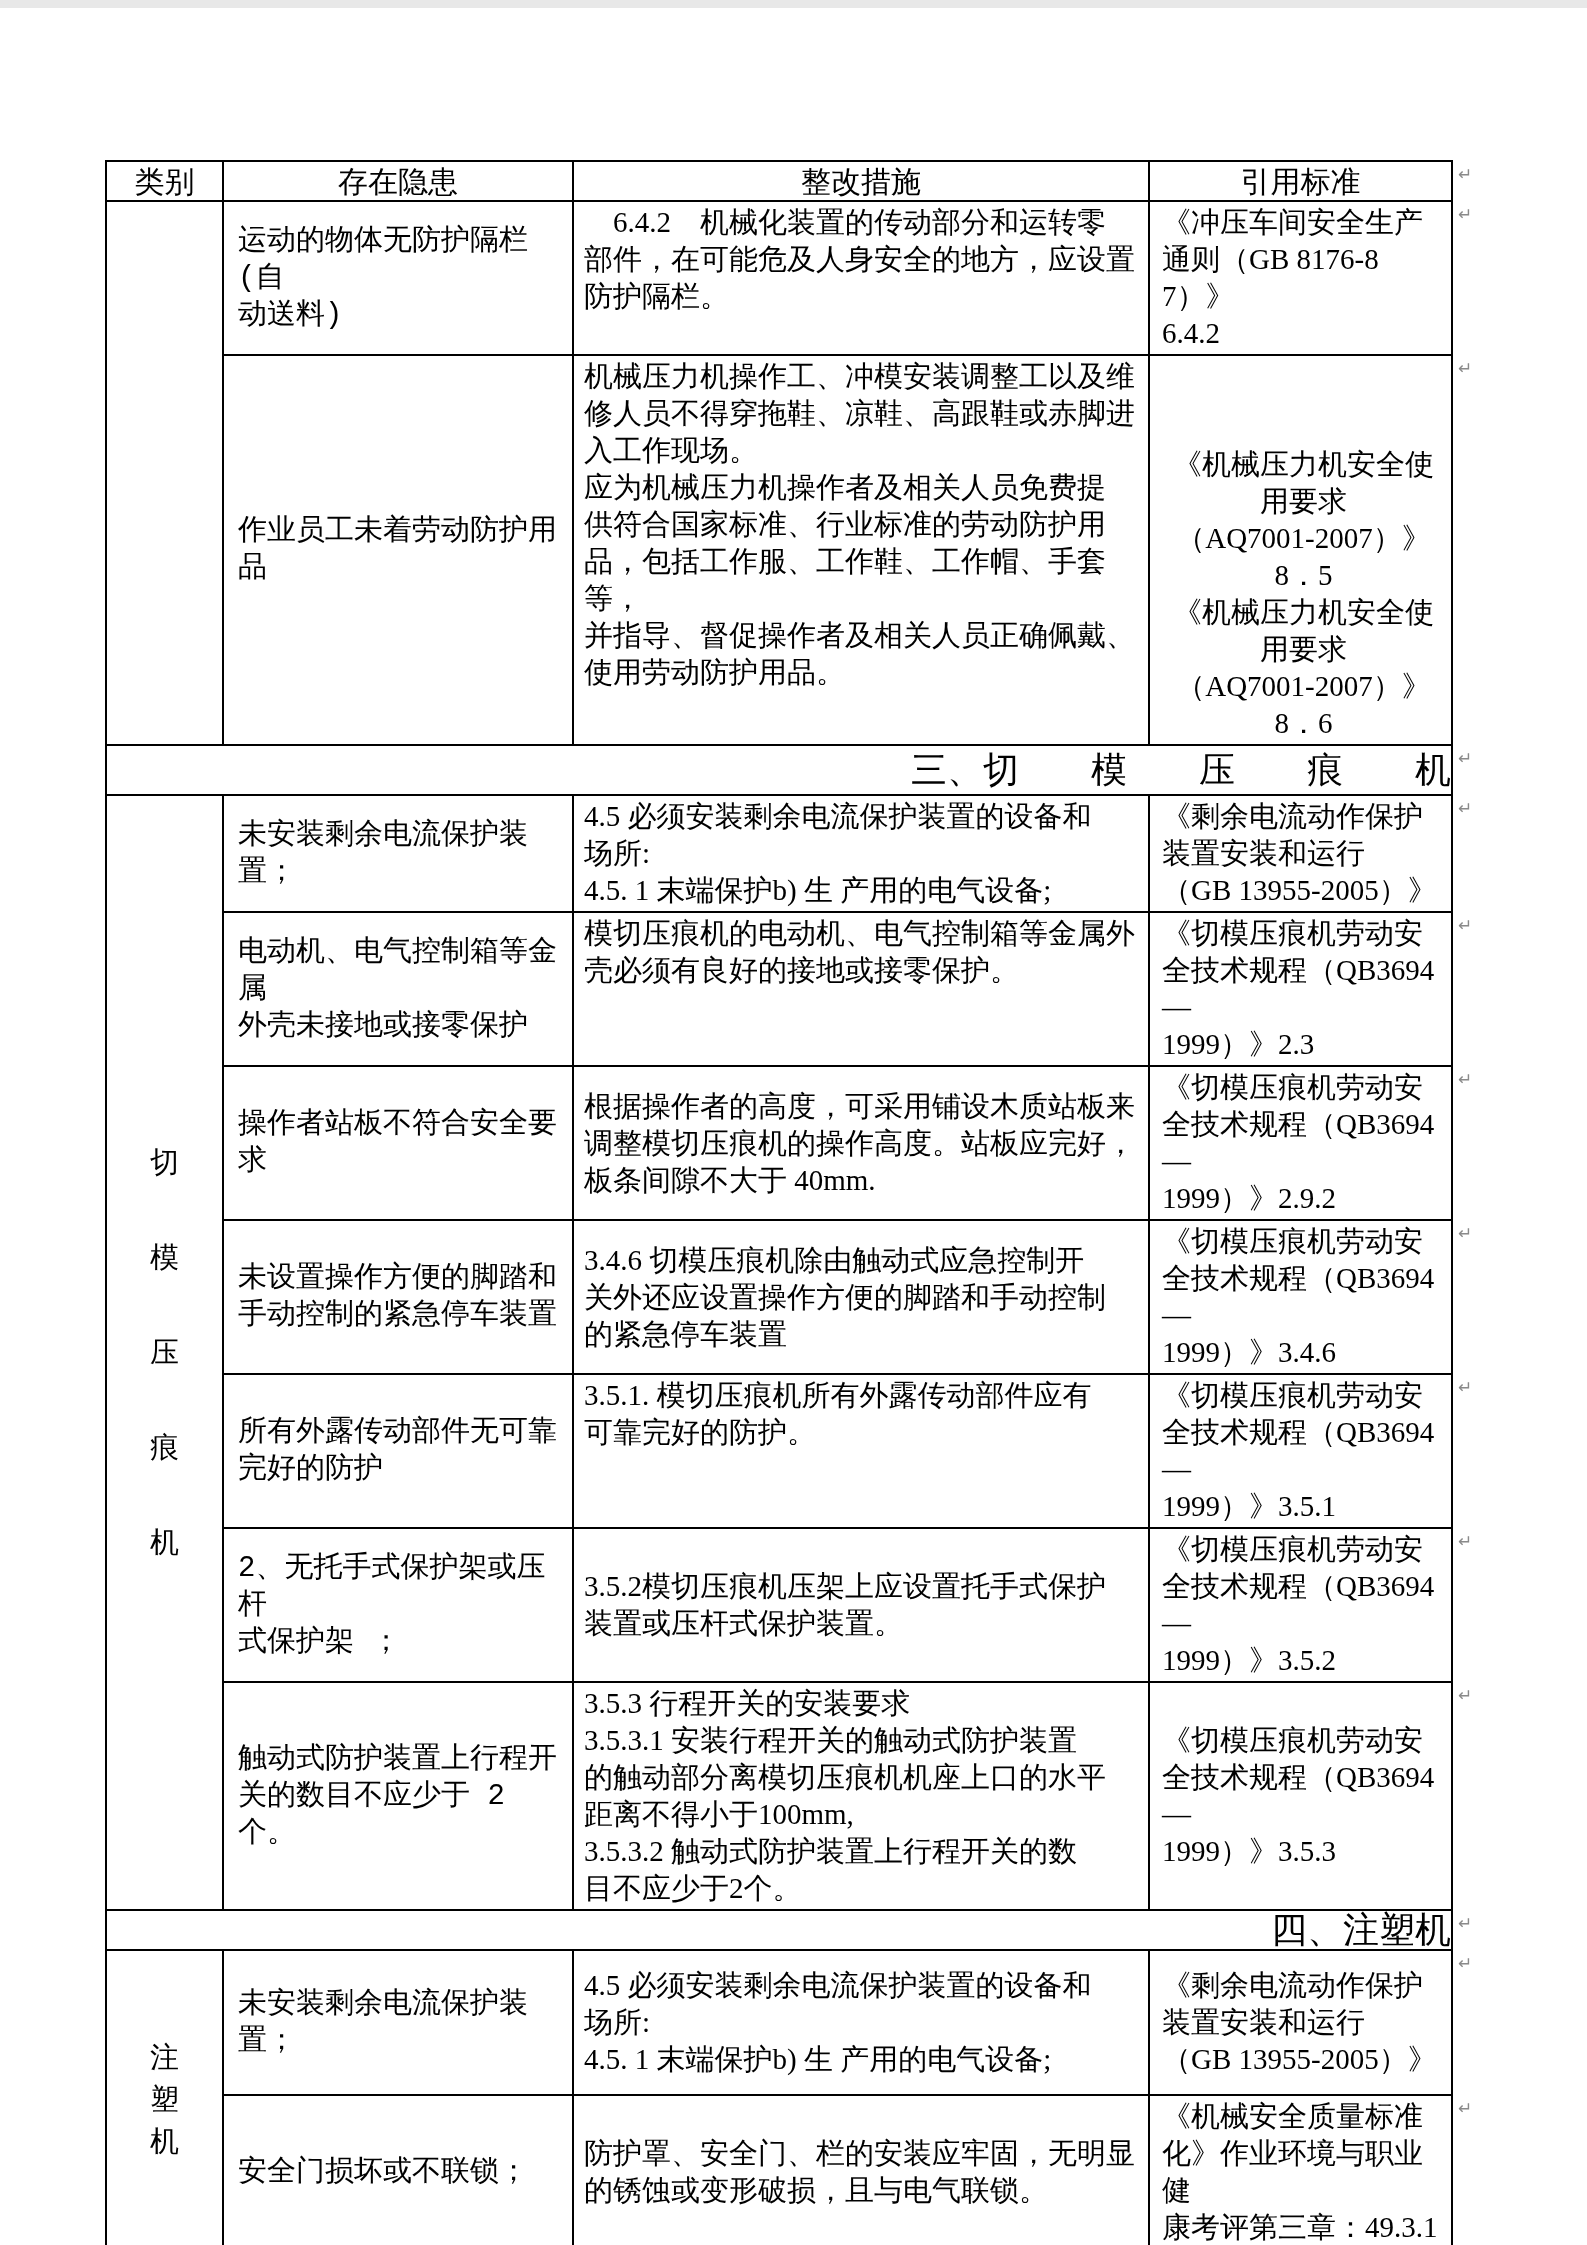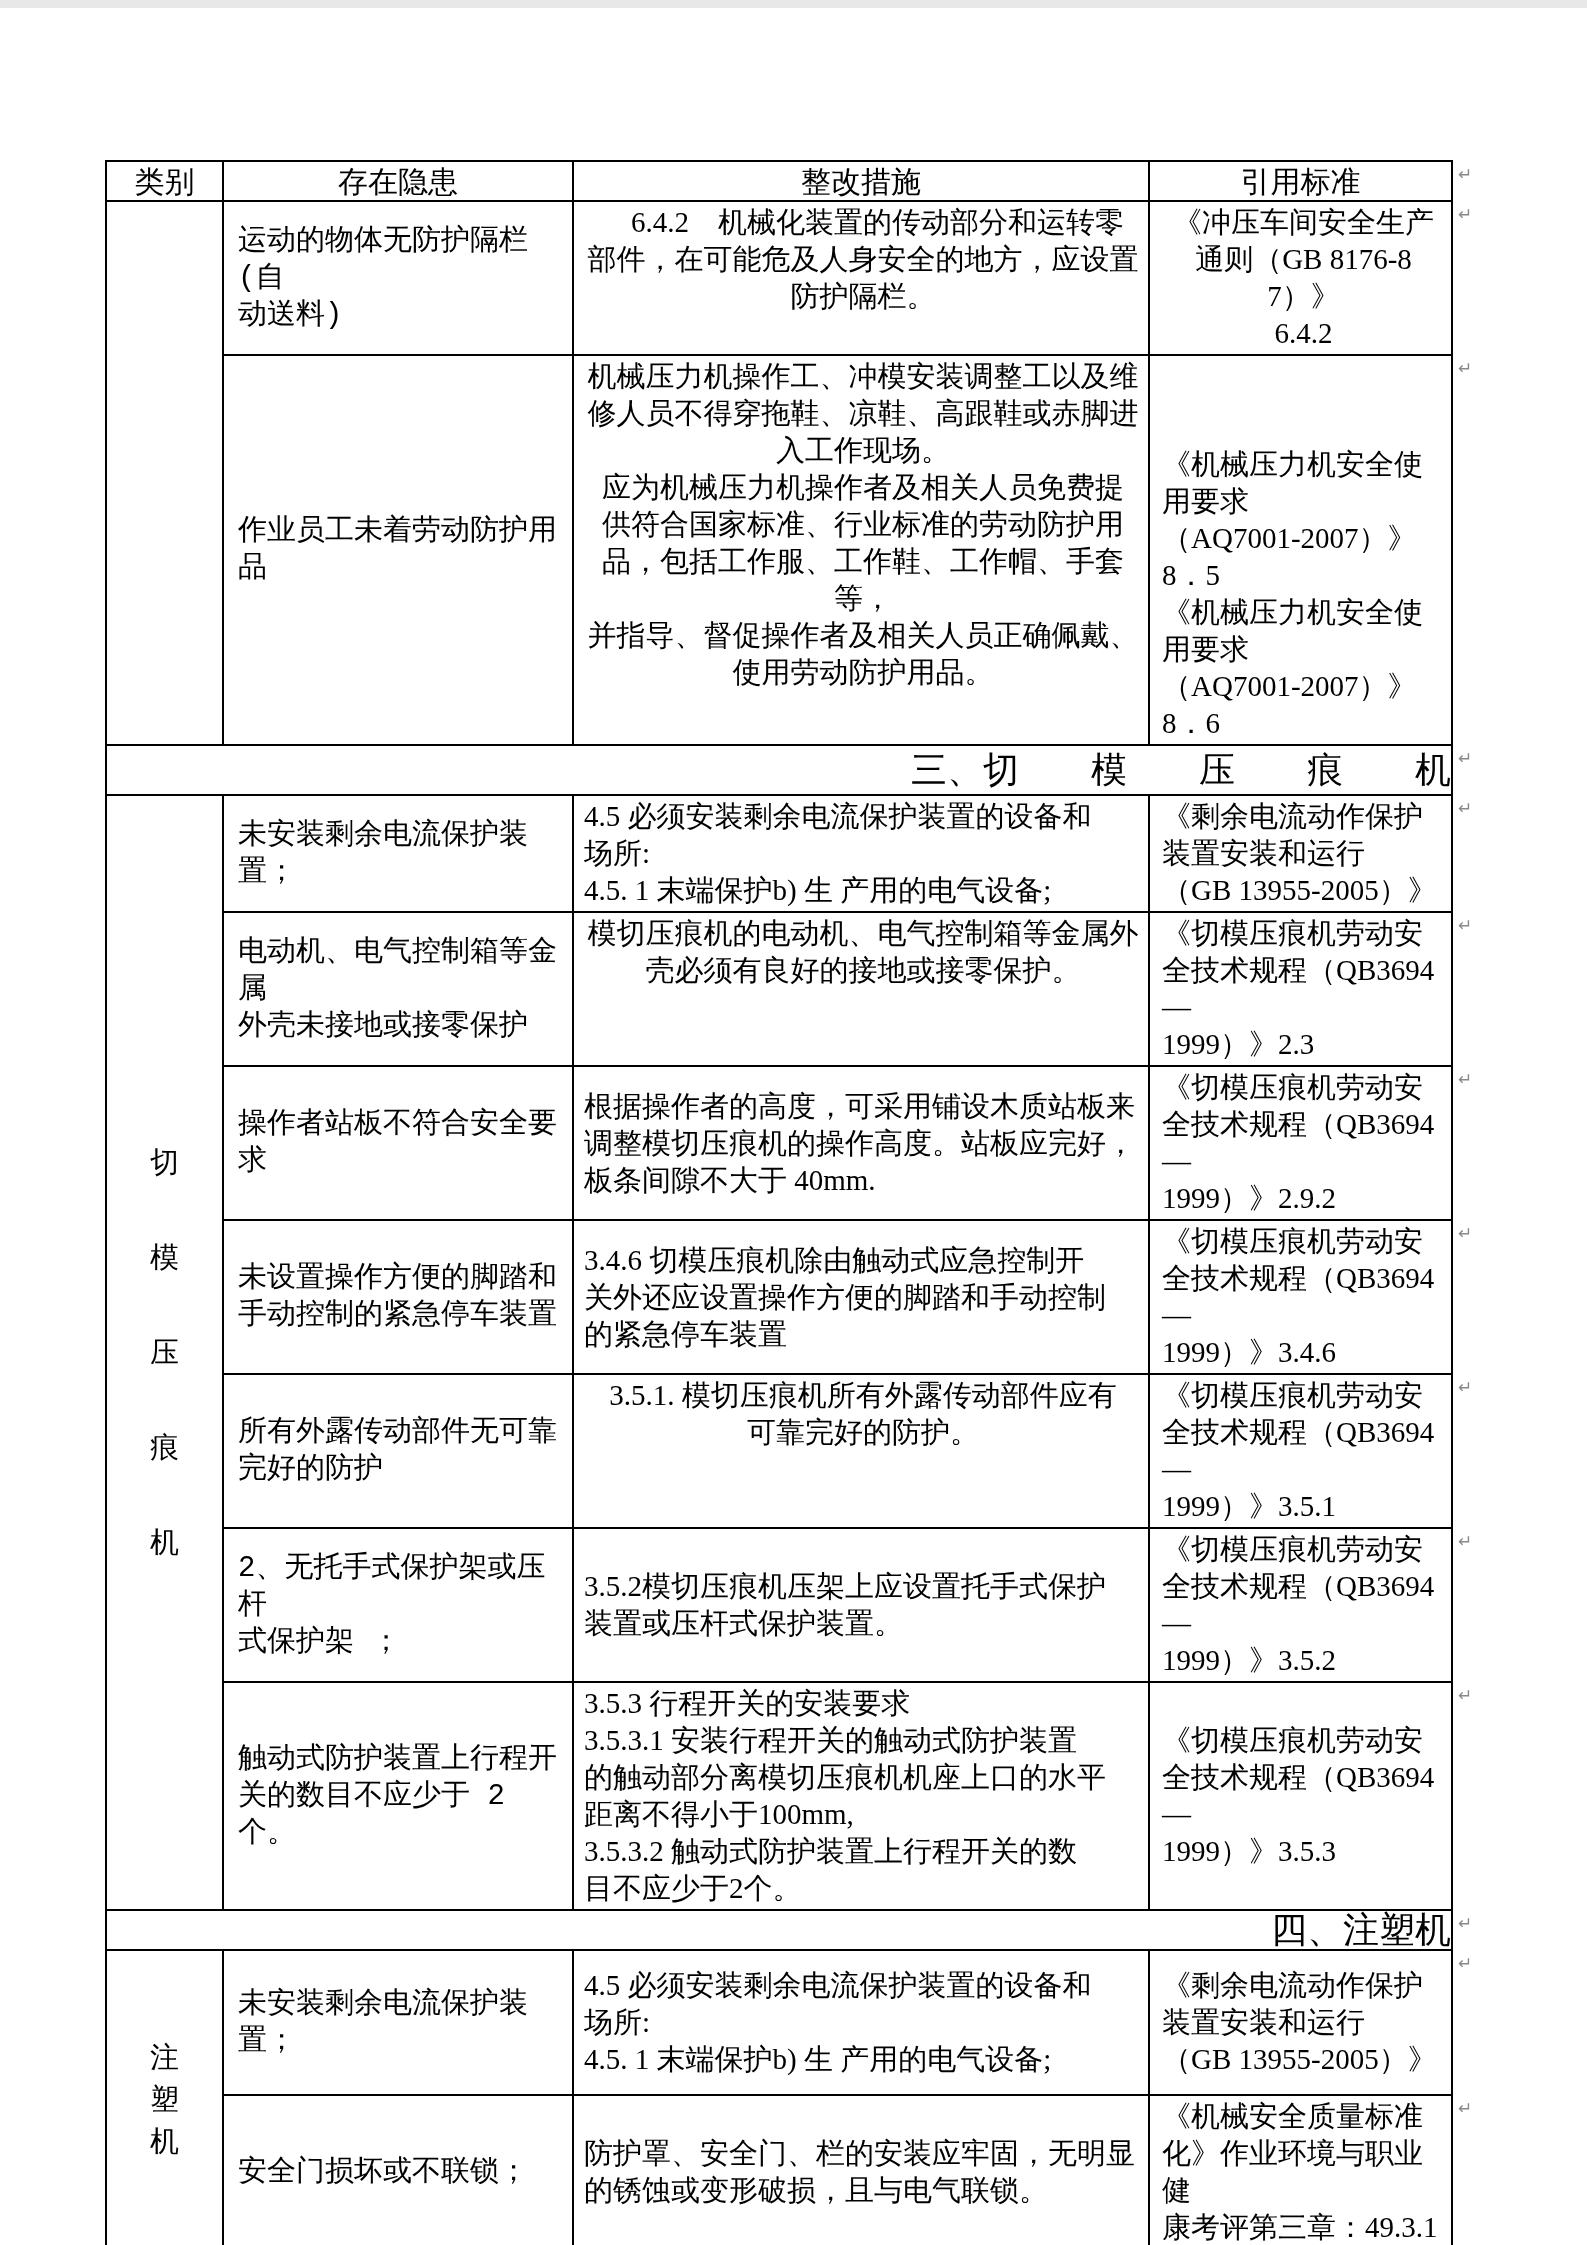--- a/index.html
+++ b/index.html
@@ -15,23 +15,23 @@
   col.c1{width:117px} col.c2{width:350px} col.c3{width:576px} col.c4{width:303px}
   td{
     border:2px solid #000; padding:0; vertical-align:middle;
     font-size:29px; line-height:37px; word-break:break-all;
   }
   td .txt{ white-space:pre-line; }
   .th-cell{ text-align:center; font-size:30px; }
   .hazard-cell .txt{ padding:2px 8px 2px 14px;font-family:Liberation Mono, monospace; }
   .measure-cell .txt{ padding:2px 6px 2px 10px; }
   .standard-cell .txt{ padding:2px 6px 2px 12px; }
-  .v-top{ vertical-align:top;text-align:center; }
+  .v-top{ vertical-align:top; }
   .v-bottom{ vertical-align:bottom; }
-  .pad-b{ padding-bottom:6px; }
+  .pad-b{ padding-bottom:6px;text-align:center; }
   .section-cell{ text-align:right; font-size:36px; }
   .cat-cell{ text-align:center; }
   .stack{ display:flex; flex-direction:column; align-items:center; justify-content:center; }
   .stack span{ display:block; }
   .stack-wide{ gap:58px; }
   .stack-tight{ gap:5px; }
   
   tr.rh-head{height:40px} tr.rh-r1{height:111px} tr.rh-r2{height:390px}
   tr.rh-sec3{height:50px} tr.rh-r3{height:115px} tr.rh-r4{height:112px}
   tr.rh-r5{height:116px} tr.rh-r6{height:112px} tr.rh-r7{height:114px}

